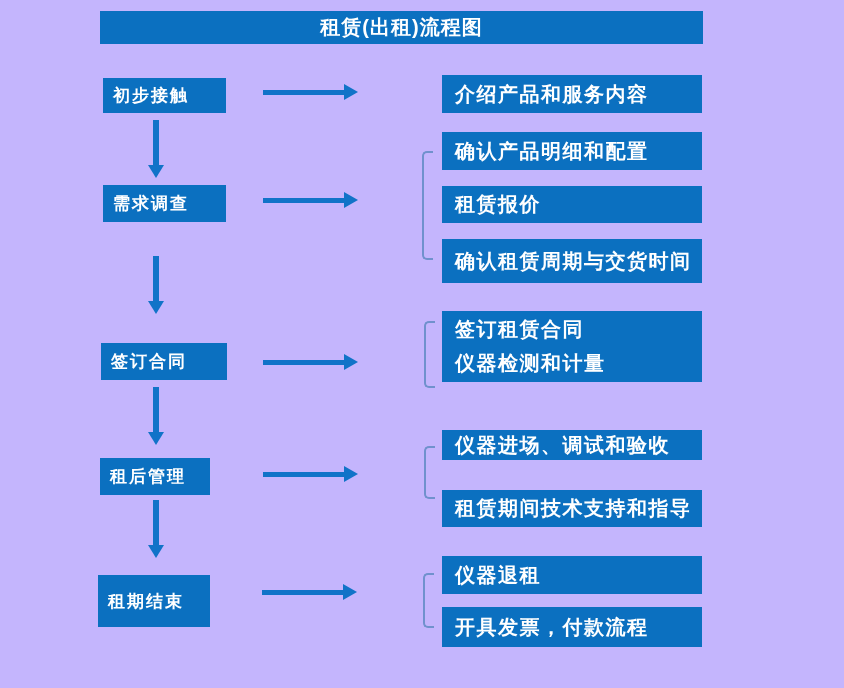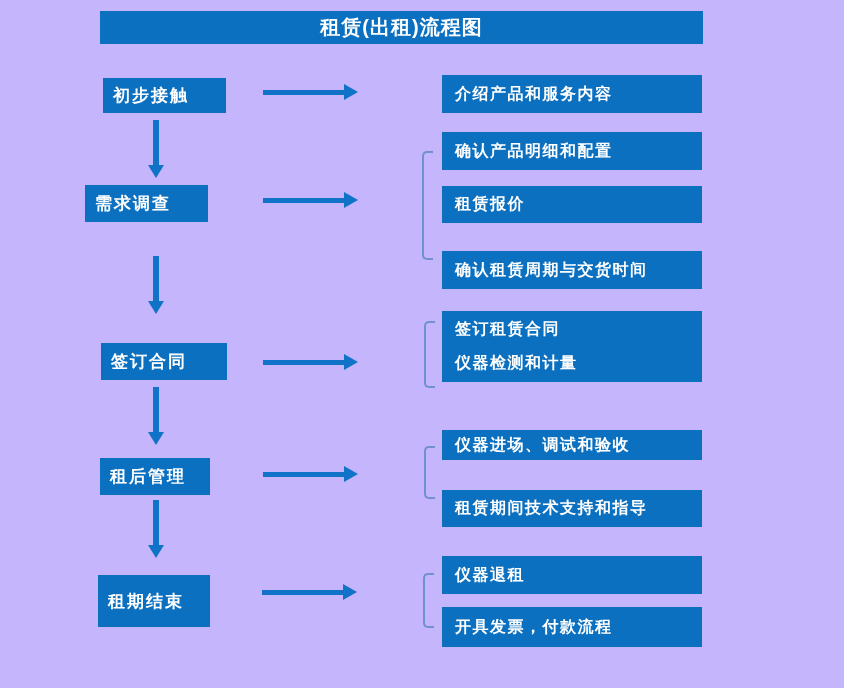--- a/index.html
+++ b/index.html
@@ -43,21 +43,21 @@
     overflow:hidden;
   }
   .box.left{
     font-size:17px;
     letter-spacing:2px;
     padding-left:10px;
   }
   .box.right{
     left:442px;
     width:260px;
-    font-size:16px;
+    font-size:20px;
     letter-spacing:1.5px;
     padding-left:13px;
   }
   .h-arrow{position:absolute;width:95px;height:16px;}
   .h-arrow .shaft{
     position:absolute;left:0;top:6px;width:82px;height:5px;
     background:var(--arrow);
   }
   .h-arrow .head{
     position:absolute;right:0;top:0;width:0;height:0;
@@ -86,21 +86,21 @@
   }
 </style>
 </head>
 <body>
 
 <div class="canvas">
 
   <div class="title-bar">租赁(出租)流程图</div>
 
   <div class="box left" style="left:103px;top:78px;width:123px;height:35px">初步接触</div>
-  <div class="box left" style="left:85px;top:185px;width:123px;height:37px">需求调查</div>
+  <div class="box left" style="left:103px;top:185px;width:123px;height:37px">需求调查</div>
   <div class="box left" style="left:101px;top:343px;width:126px;height:37px">签订合同</div>
   <div class="box left" style="left:100px;top:458px;width:110px;height:37px">租后管理</div>
   <div class="box left" style="left:98px;top:575px;width:112px;height:52px">租期结束</div>
 
   <div class="v-arrow" style="top:120px">
     <div class="shaft"></div>
     <div class="head"></div>
   </div>
   <div class="v-arrow" style="top:256px">
     <div class="shaft"></div>
@@ -138,21 +138,21 @@
 
   <div class="bracket" style="left:422px;top:151px;height:109px"></div>
   <div class="bracket" style="left:424px;top:321px;height:67px"></div>
   <div class="bracket" style="left:424px;top:446px;height:53px"></div>
   <div class="bracket" style="left:423px;top:573px;height:55px"></div>
 
   <div class="box right" style="top:75px;height:38px">介绍产品和服务内容</div>
 
   <div class="box right" style="top:132px;height:38px">确认产品明细和配置</div>
   <div class="box right" style="top:186px;height:37px">租赁报价</div>
-  <div class="box right" style="top:251px;height:38px">确认租赁周期与交货时间</div>
+  <div class="box right" style="top:239px;height:44px">确认租赁周期与交货时间</div>
 
   <div class="box right" style="top:311px;height:37px">签订租赁合同</div>
   <div class="box right" style="top:345px;height:37px">仪器检测和计量</div>
 
   <div class="box right" style="top:430px;height:30px">仪器进场、调试和验收</div>
   <div class="box right" style="top:490px;height:37px">租赁期间技术支持和指导</div>
 
   <div class="box right" style="top:556px;height:38px">仪器退租</div>
   <div class="box right" style="top:607px;height:40px">开具发票，付款流程</div>
 

